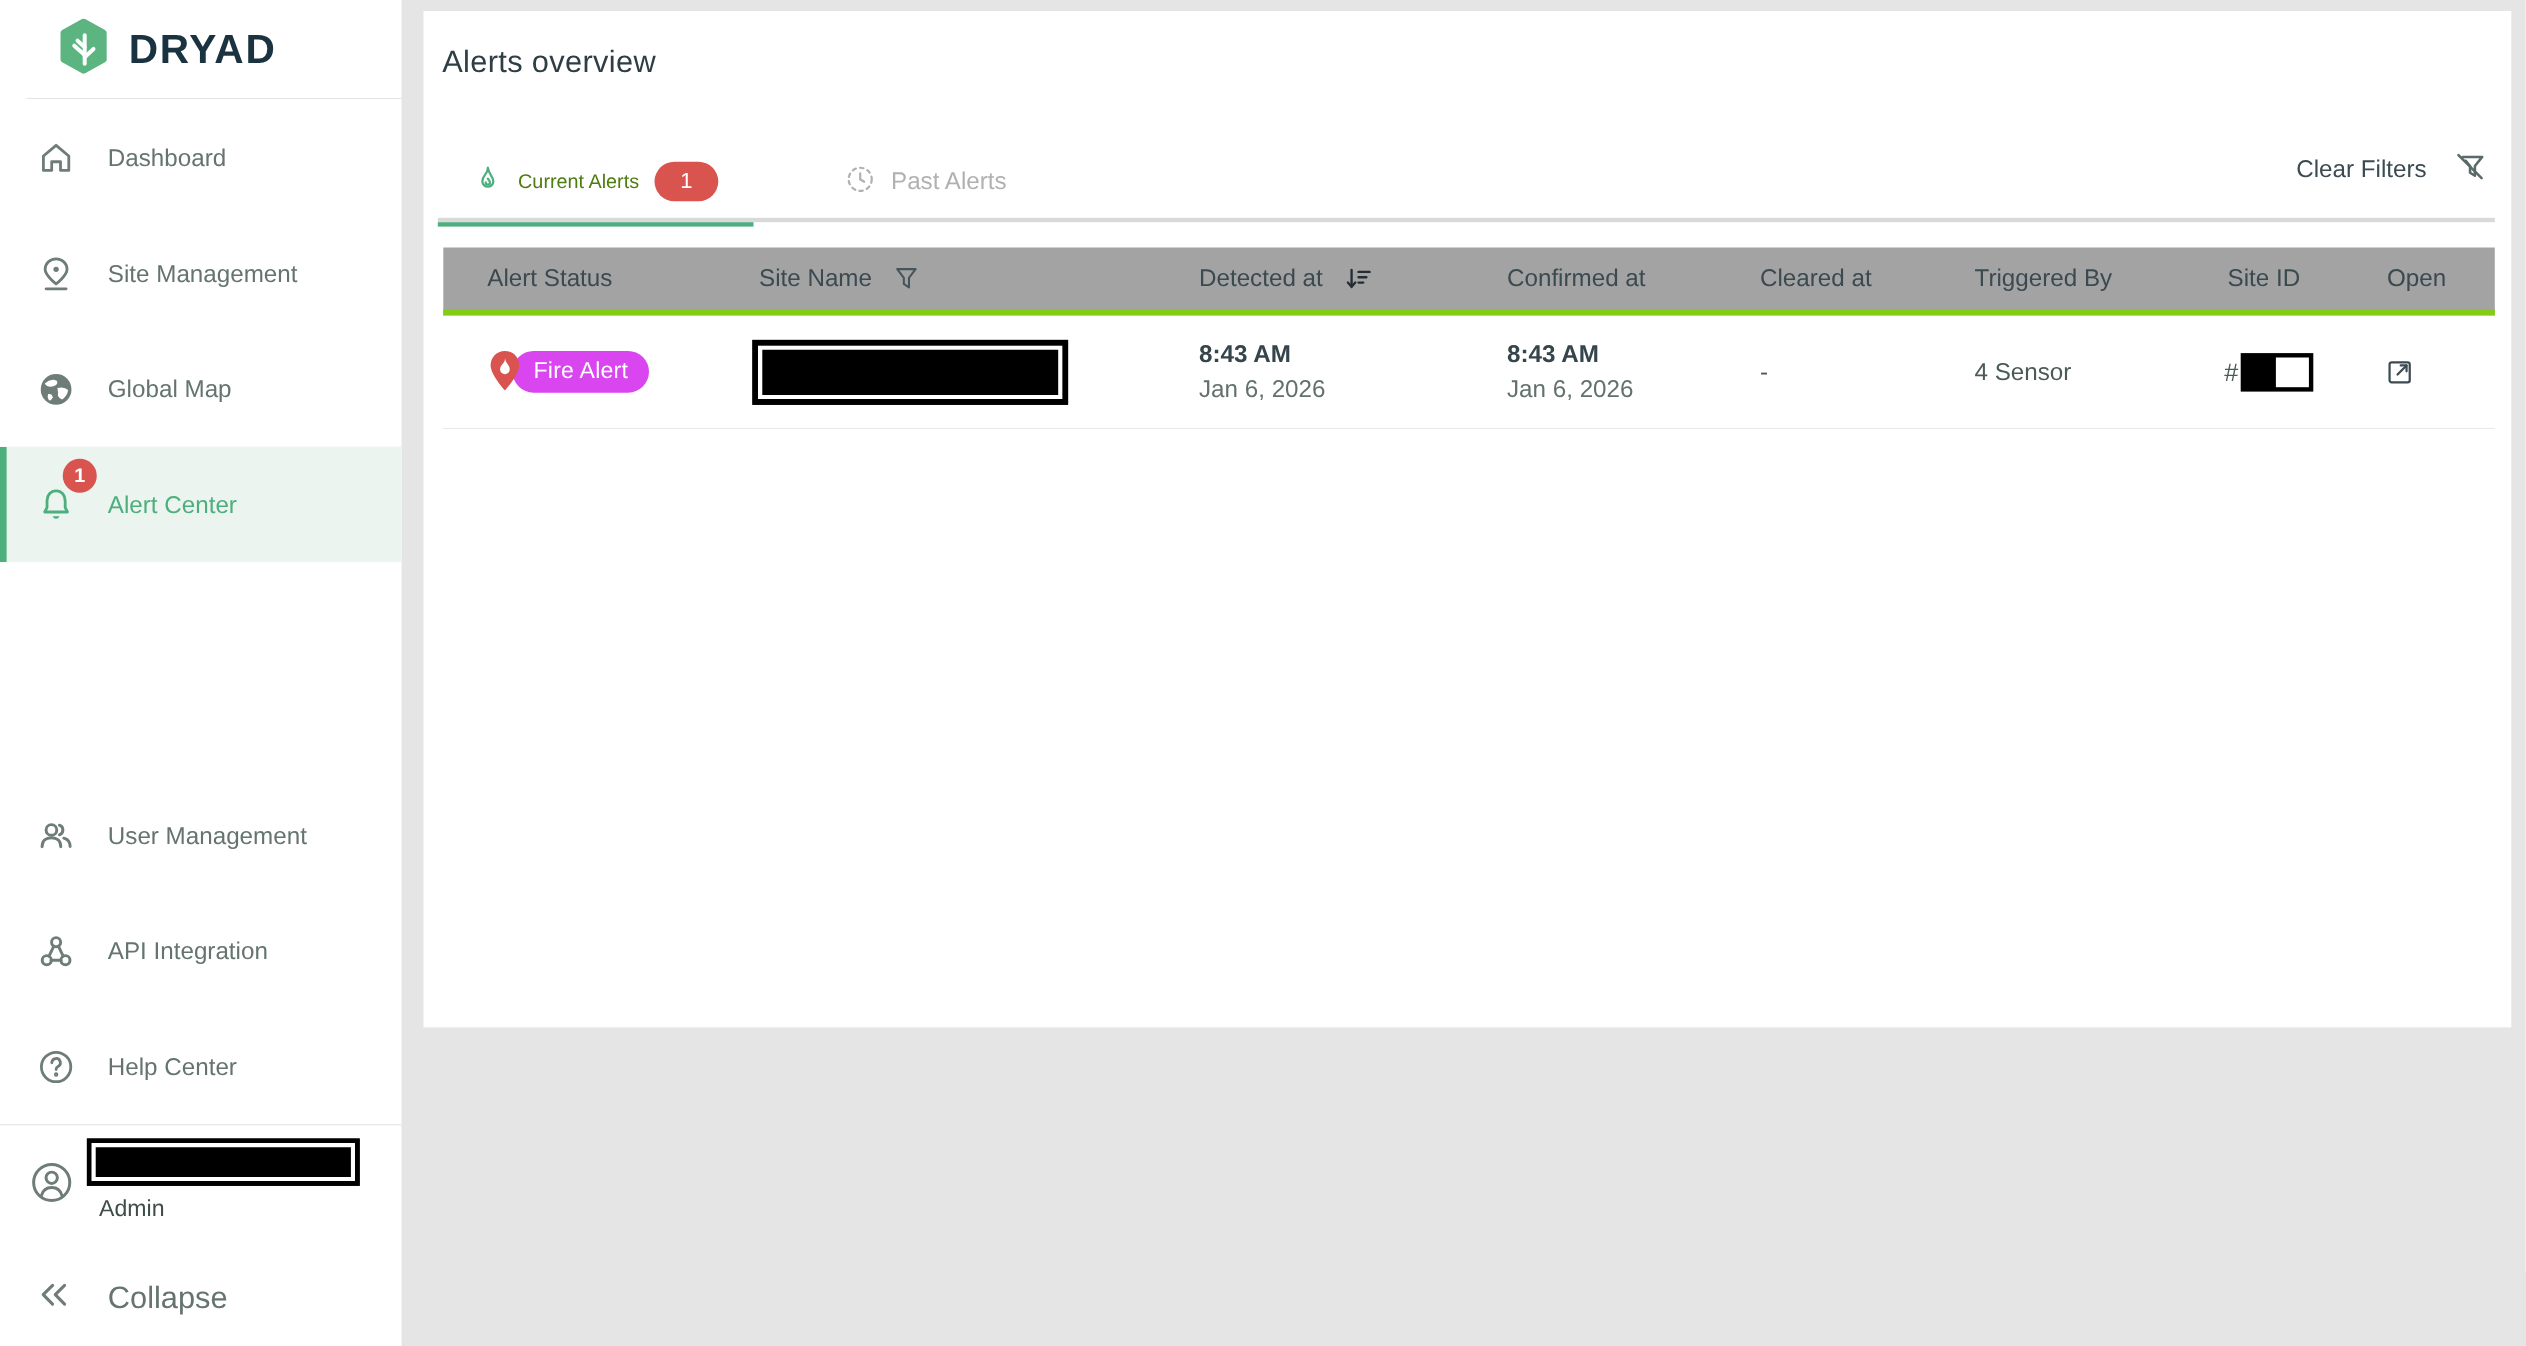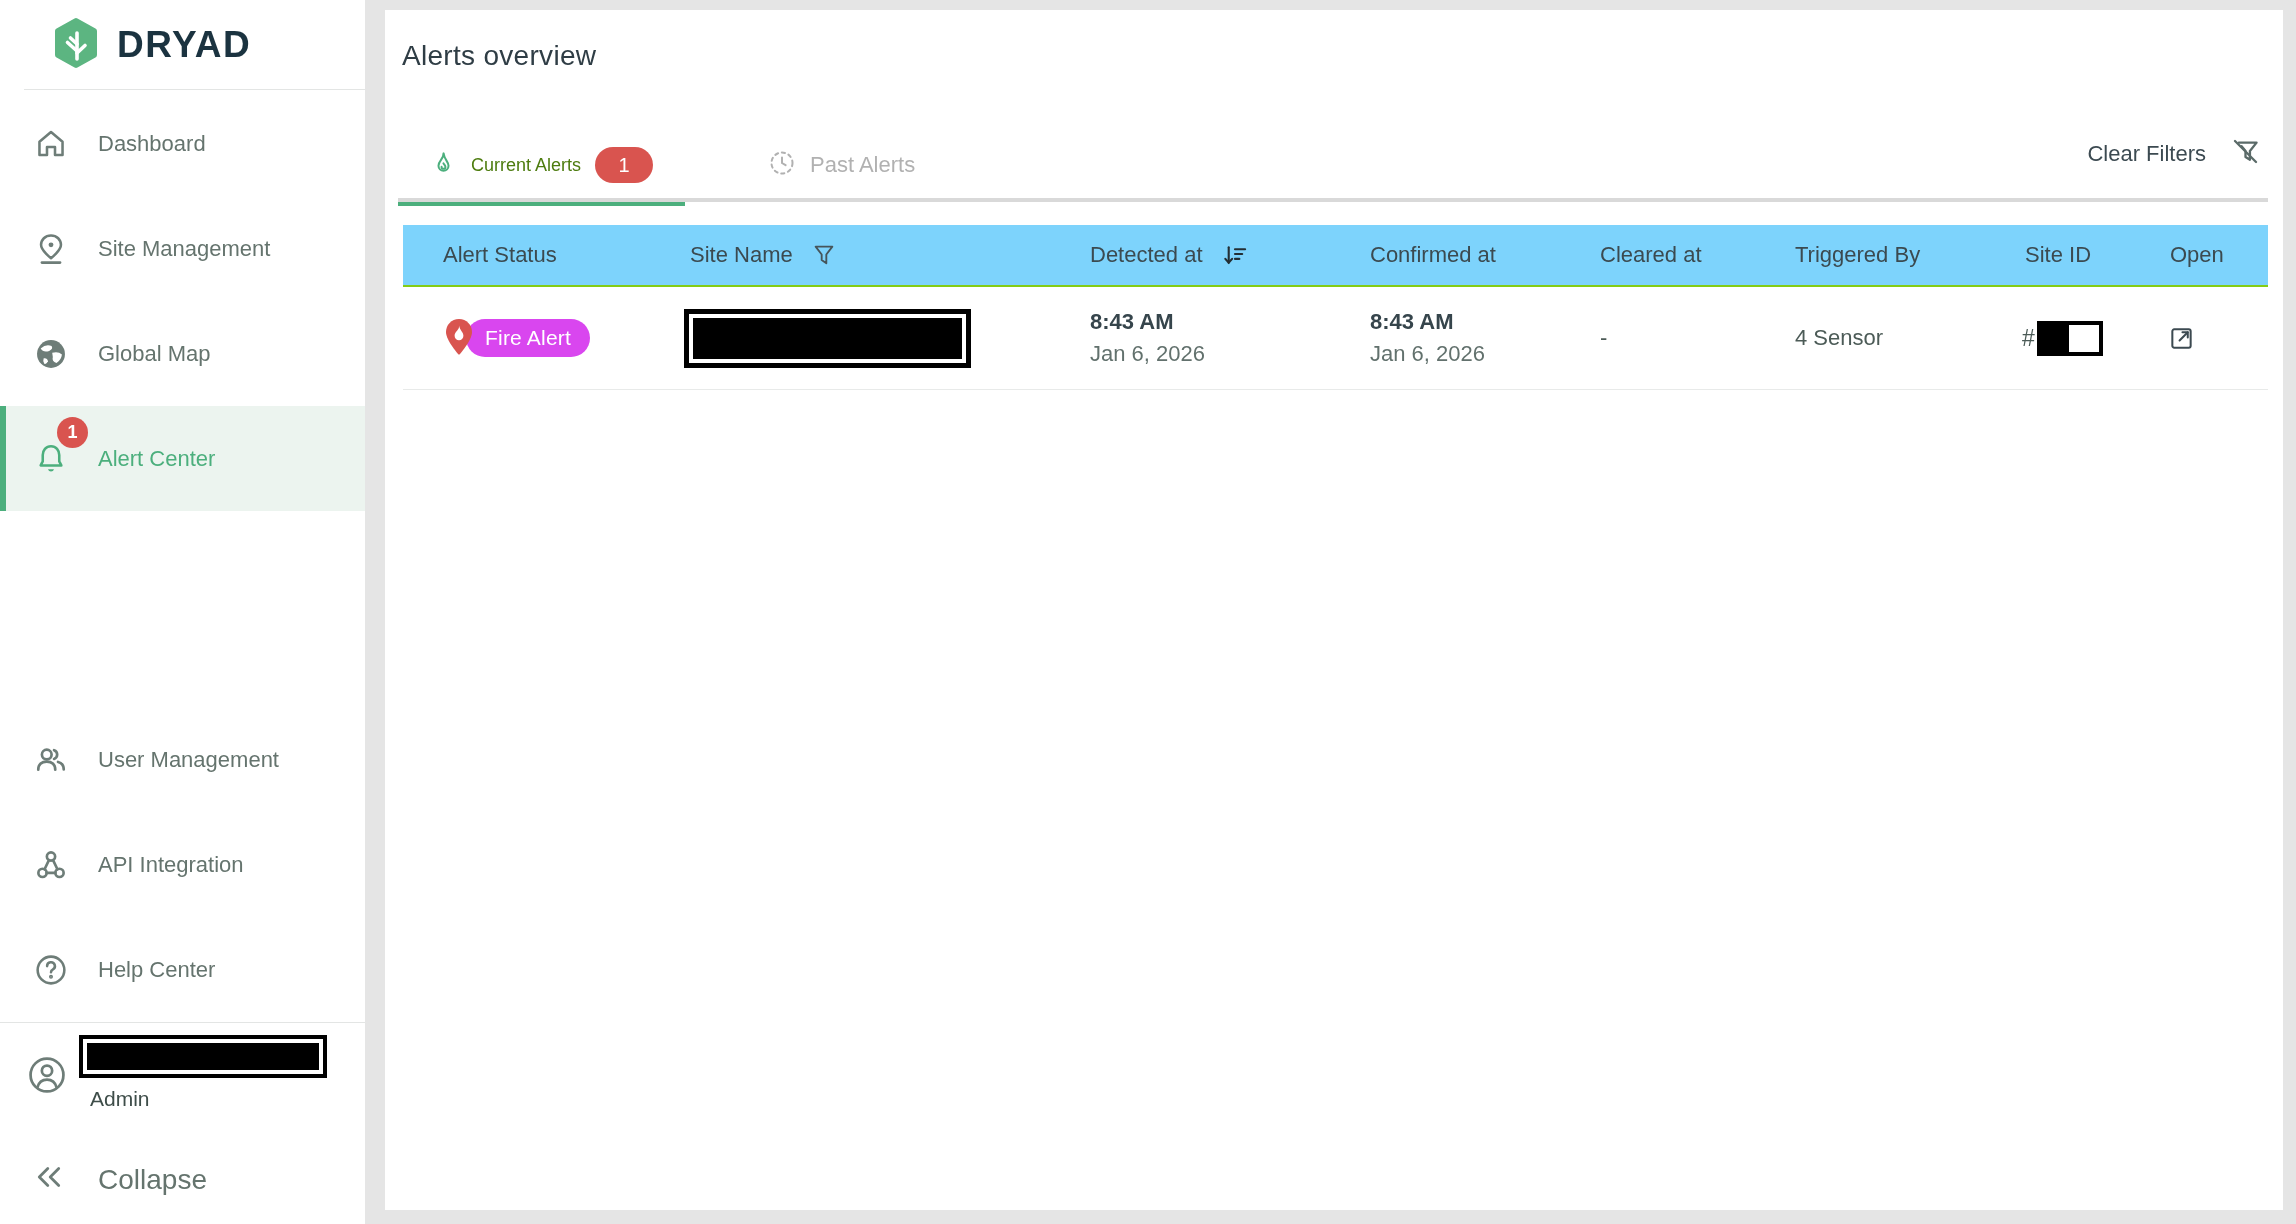--- a/index.html
+++ b/index.html
@@ -21,36 +21,36 @@
   .nav-item .ic { flex:0 0 auto; display:flex; }
   .nav-item.active { background:#ecf4ef; color:#4caf7d; box-shadow:inset 6px 0 0 #4caf7d; }
   .nav-badge { position:absolute; left:57px; top:11px; min-width:31px; height:31px; border-radius:50%; background:#d9544f; color:#fff; font-size:18px; font-weight:bold; display:flex; align-items:center; justify-content:center; }
   .sb-divider { position:absolute; top:1022px; left:0; right:0; border-top:1px solid #e3e5e4; }
   .user-block { position:absolute; top:1035px; left:0; right:0; height:110px; }
   .user-avatar { position:absolute; left:27px; top:20px; }
   .redact-name { position:absolute; left:79px; top:0; width:248px; height:43px; background:#000; border:4px solid #000; box-shadow:inset 0 0 0 4px #fff; }
   .user-role { position:absolute; left:90px; top:52px; font-size:21px; color:#3e4d49; }
   .collapse-item { position:absolute; top:1148px; left:0; right:0; height:64px; display:flex; align-items:center; gap:32px; padding-left:32px; font-size:28px; color:#65746e; cursor:pointer; }
   
-  .card { position:absolute; left:385px; top:10px; width:1898px; height:1200px; background:#ffffff; }
+  .card { position:absolute; left:385px; top:10px; width:1898px; height:924px; background:#ffffff; }
   .page-title { position:absolute; left:17px; top:30px; font-size:28px; font-weight:500; color:#2f3d45; letter-spacing:.3px; }
   .tabs-row { position:absolute; left:13px; top:118px; width:1870px; height:74px; }
   .tabs-base { position:absolute; left:0; right:0; bottom:0; height:4px; background:#d9d9d9; }
   .tab { position:absolute; bottom:0; height:74px; display:flex; align-items:center; gap:14px; cursor:pointer; }
   .tab.current { left:0; width:287px; justify-content:center; }
   .tab.current::after { content:""; position:absolute; left:0; right:0; bottom:-4px; height:4px; background:#4caf7d; }
   .tab.past { left:370px; }
   .tab-label-current { font-size:18px; font-weight:500; color:#4d7c0f; }
   .tab-label-past { font-size:22px; color:#b1b1b1; }
   .tab-badge { background:#d9544f; color:#fff; min-width:58px; height:36px; border-radius:18px; display:flex; align-items:center; justify-content:center; font-size:20px; padding:0 10px; }
   .clear-filters { position:absolute; top:123px; right:22px; height:42px; display:flex; align-items:center; gap:24px; font-size:22px; color:#3c4a51; cursor:pointer; }
   
   .table { position:absolute; left:18px; top:215px; width:1865px; }
   .thead, .trow { display:grid; grid-template-columns:247px 400px 280px 230px 195px 230px 145px 138px; }
-  .thead { height:62px; background:#7dd3fc; align-items:center; font-size:22px; color:#3b4a50; border-bottom:2px solid #84cc16; }
+  .thead { height:62px; background:#a3a3a3; align-items:center; font-size:22px; color:#3b4a50; border-bottom:6px solid #84cc16; }
   .th { padding-left:40px; display:flex; align-items:center; gap:18px; white-space:nowrap; }
   .trow { height:103px; align-items:center; border-bottom:1px solid #e8eae9; background:#fff; }
   .td { padding-left:40px; font-size:22px; color:#4c5b57; }
   .status-cell { display:flex; align-items:center; padding-left:40px; }
   .pin { position:relative; margin-right:-9px; z-index:1; display:flex; }
   .pill { background:#d946ef; color:#fff; border-radius:19px; height:38px; padding:0 19px; display:flex; align-items:center; font-size:21px; letter-spacing:.2px; }
   .site-redact { width:287px; height:59px; margin-left:34px; background:#000; border:5px solid #000; box-shadow:inset 0 0 0 4px #fff; }
   .dt-time { font-weight:bold; font-size:22px; color:#36454c; }
   .dt-date { font-size:22px; color:#62716d; margin-top:6px; }
   .siteid-cell { display:flex; align-items:center; padding-left:37px; font-size:23px; color:#4c5b57; }

